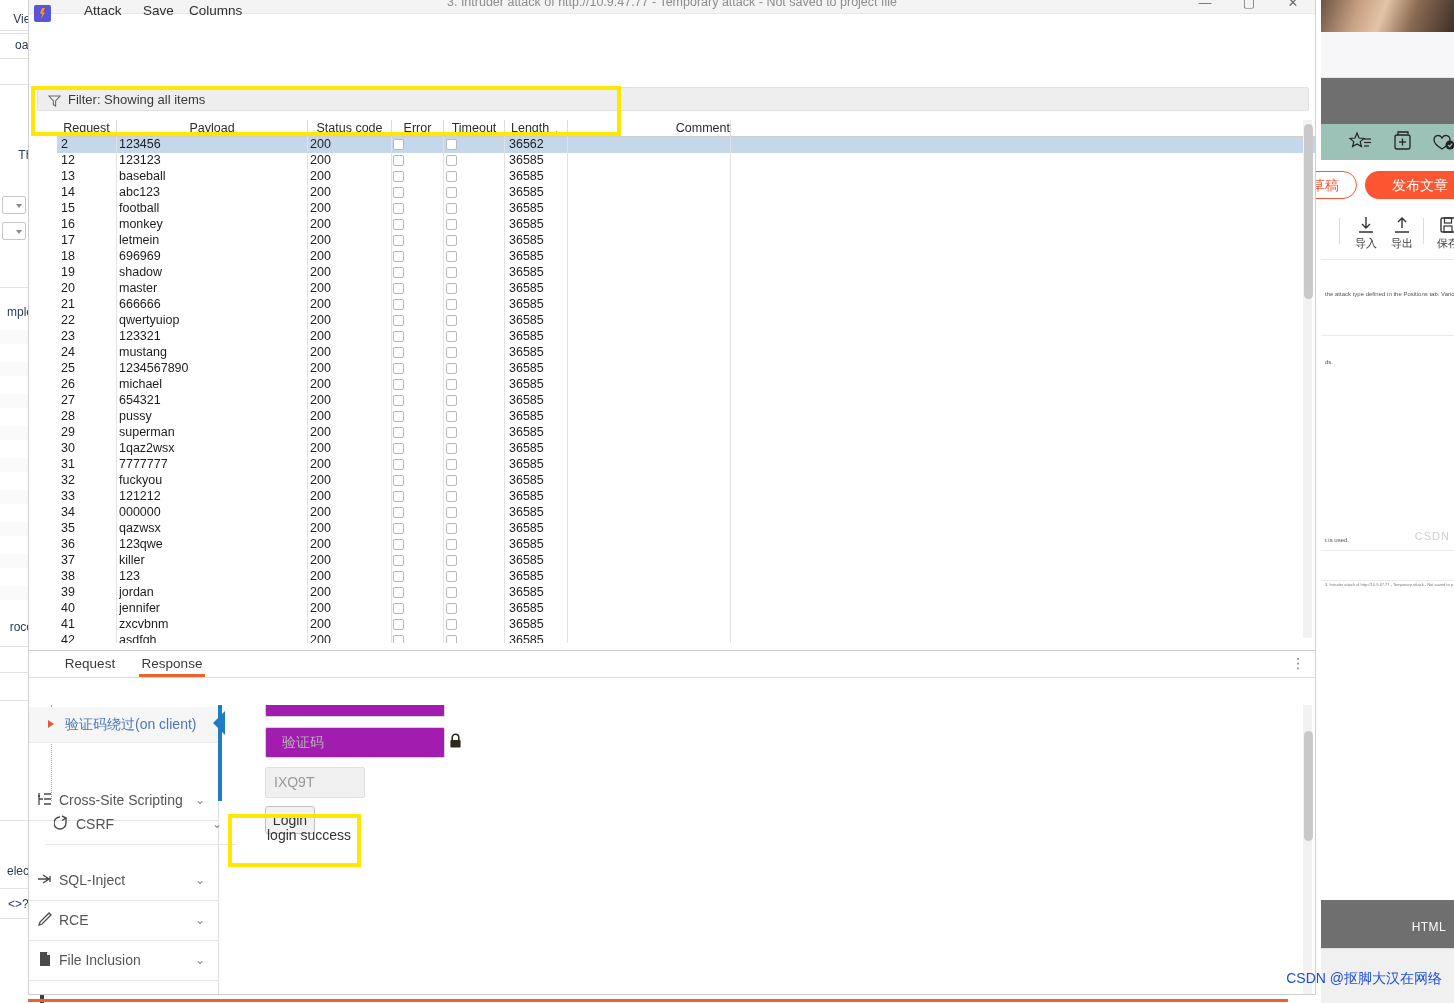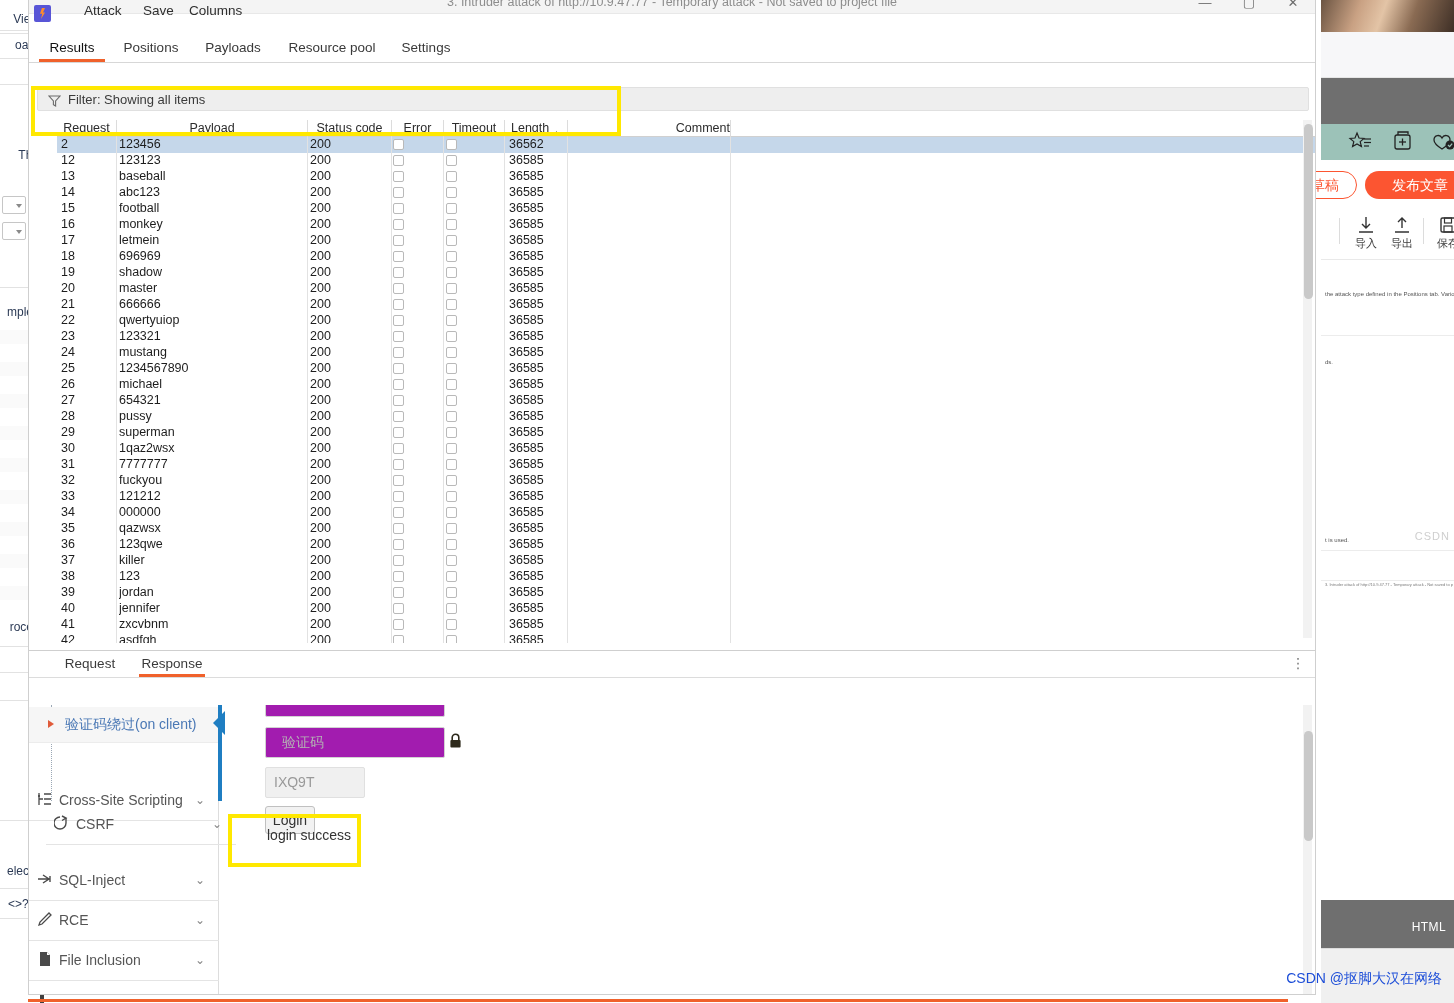--- a/index.html
+++ b/index.html
@@ -391,27 +391,20 @@
       <div class="win-ctrl win-close">✕</div>
     </div>
 
     <div class="menubar">
       <div class="burp-logo"></div>
       <div class="menu-item" style="left:55px;">Attack</div>
       <div class="menu-item" style="left:114px;">Save</div>
       <div class="menu-item" style="left:160px;">Columns</div>
     </div>
 
-    <div class="tabs">
-      <div class="tab active" style="left:10px; width:66px;">Results</div>
-      <div class="tab" style="left:84px; width:76px;">Positions</div>
-      <div class="tab" style="left:168px; width:72px;">Payloads</div>
-      <div class="tab" style="left:248px; width:110px;">Resource pool</div>
-      <div class="tab" style="left:362px; width:70px;">Settings</div>
-    </div>
 
     <div class="filterbar">
       <svg class="funnel" width="13" height="12" viewBox="0 0 13 12">
         <path d="M1 1 L12 1 L7.6 6 L7.6 11 L5.4 9.6 L5.4 6 Z" fill="none" stroke="#6a6a6a" stroke-width="1.1"></path>
       </svg>
       <div class="ftext">Filter: Showing all items</div>
     </div>
 
     <div class="tablewrap">
 

